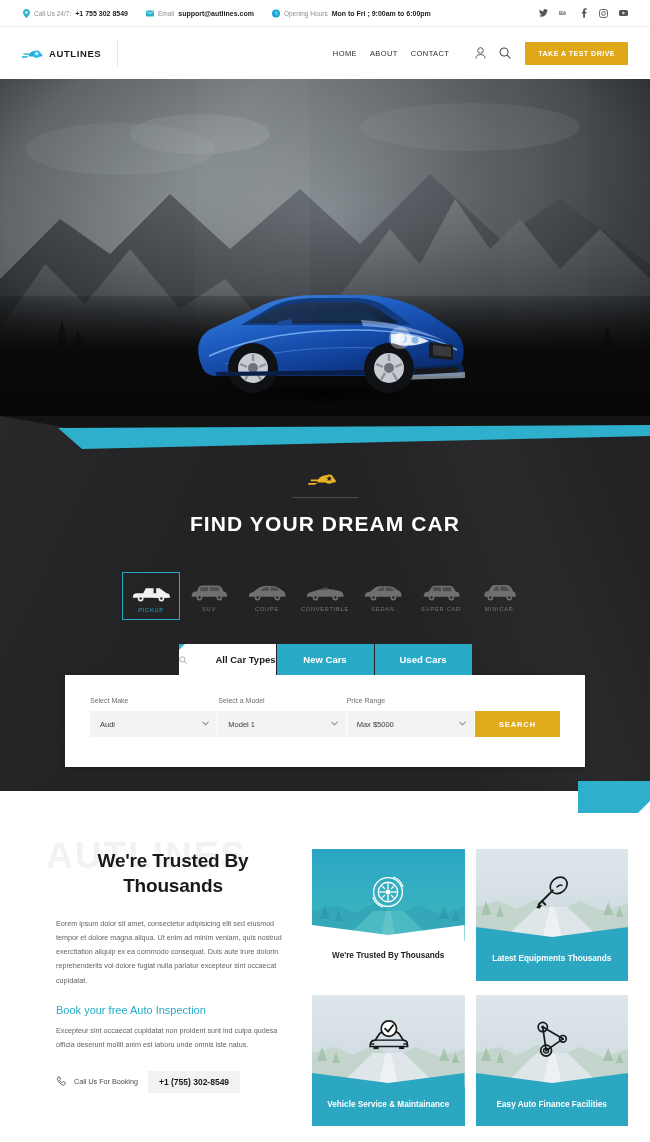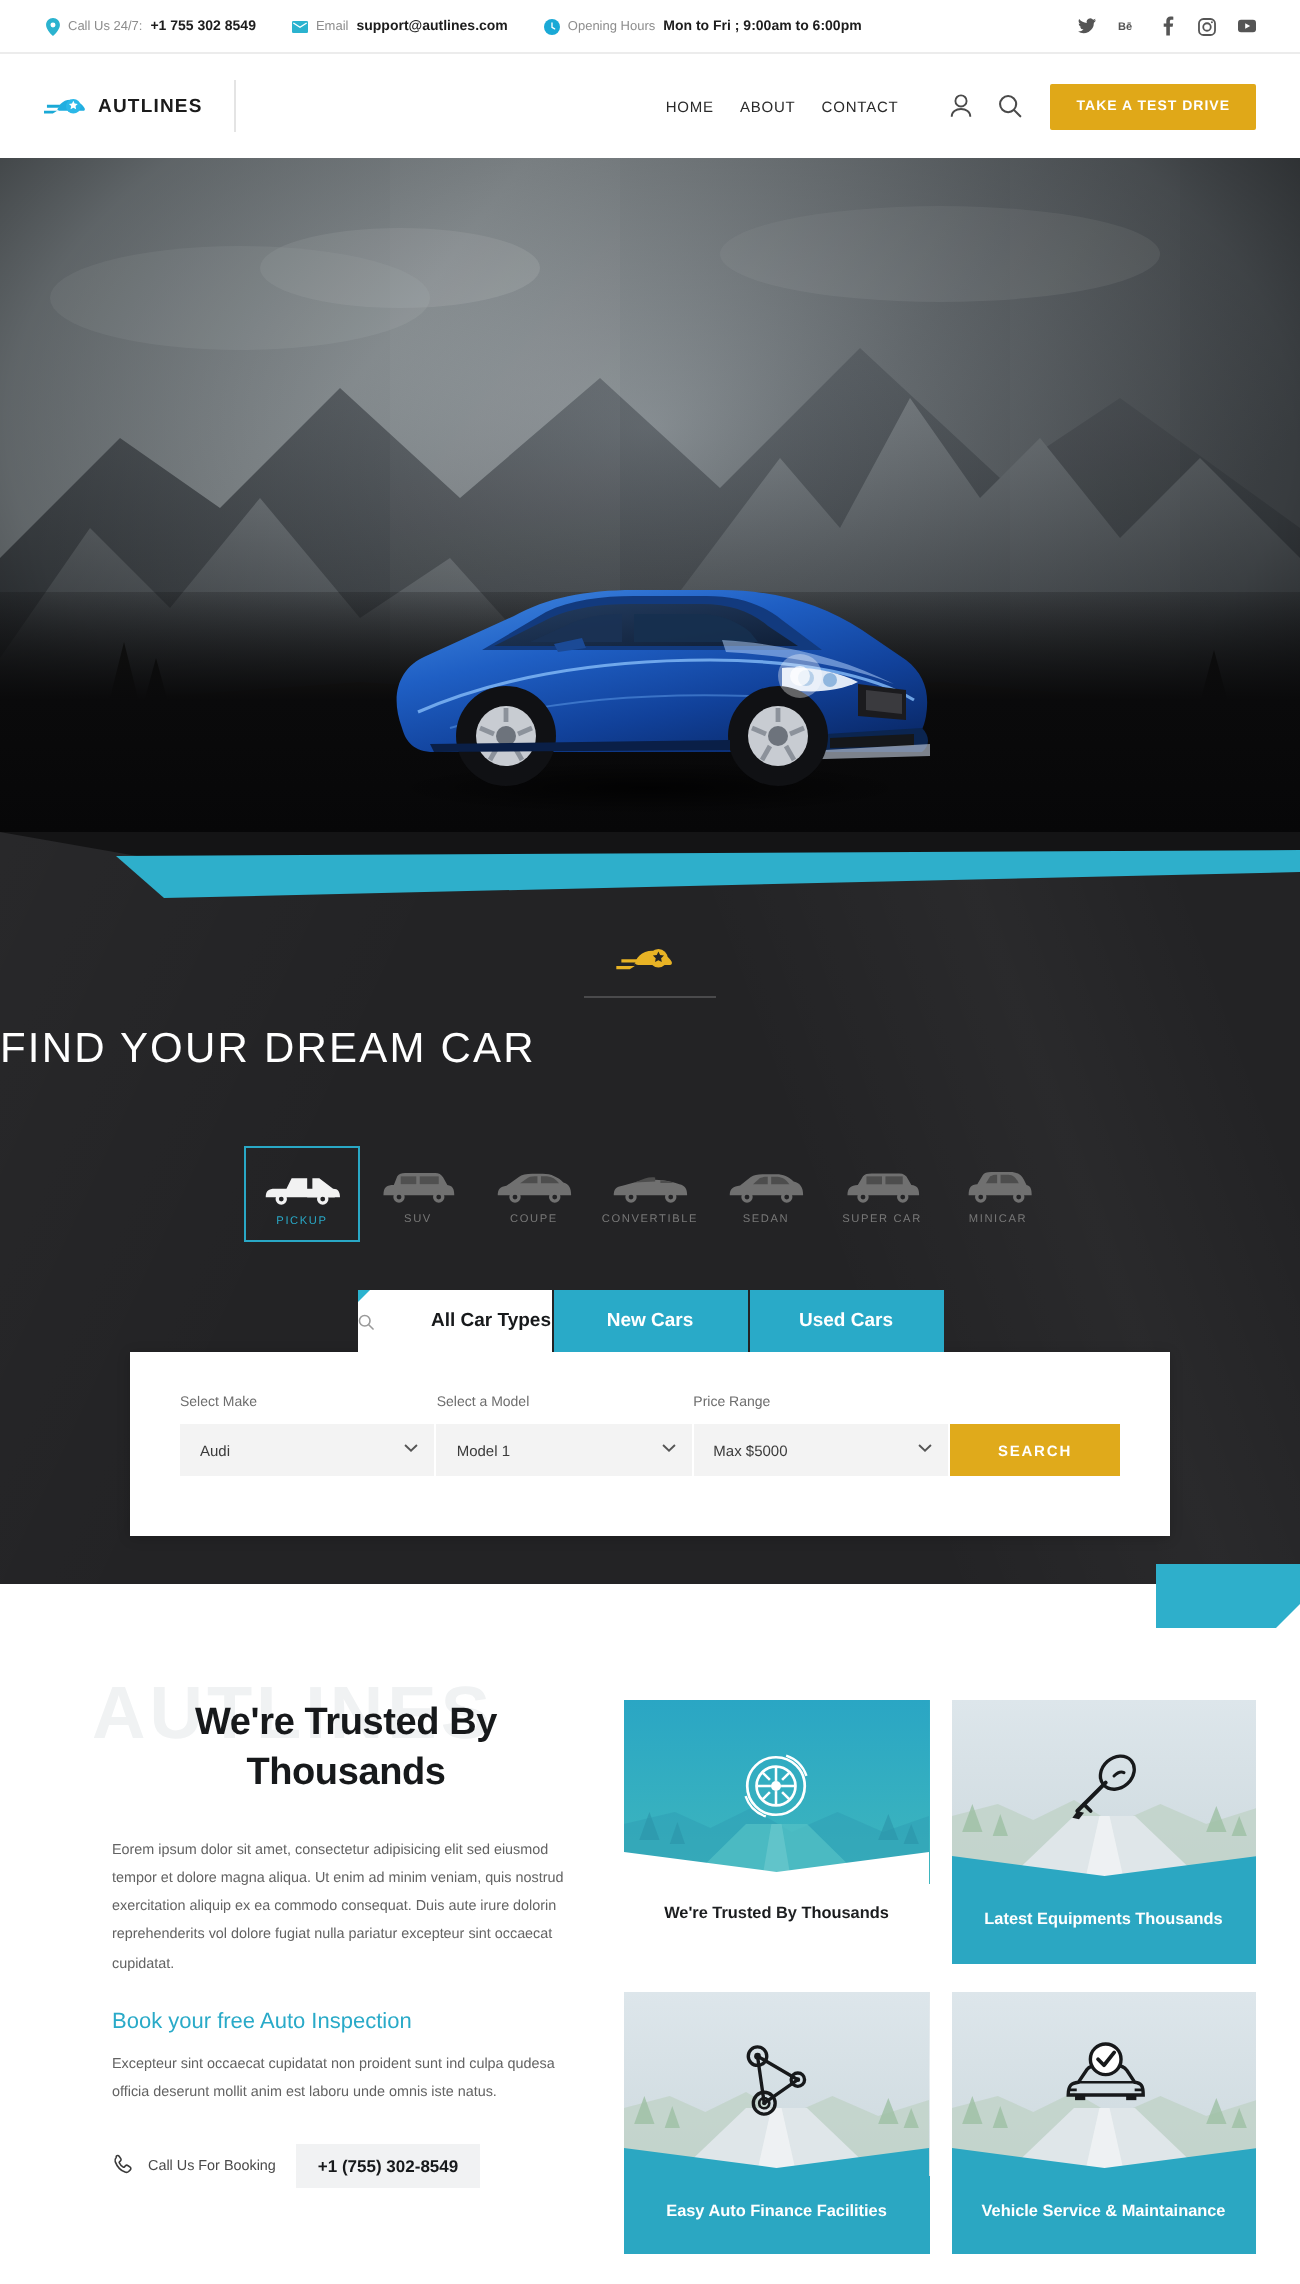--- a/index.html
+++ b/index.html
@@ -142,24 +142,25 @@
   .teal-band {
     position: absolute; top: 0; left: 0; width: 100%; height: 46px;
     overflow: hidden; pointer-events: none;
   }
   .teal-band svg { display: block; width: 100%; height: 100%; }
 
   .finder-badge { text-align: center; margin-bottom: 5px; }
   .finder-badge svg { display:inline-block; }
   .finder-rule { width: 66px; height: 1px; background: #4a4a4c; margin: 5px auto 0; }
   .finder-title {
+    text-align: center;
     color: #ffffff;
     font-size: 21px;
     letter-spacing: 1.1px;
-    font-weight: 400;
+    font-weight: 700;
     position: relative;
     z-index: 3;
     margin-top: 14px;
   }
   .finder-watermark {
     position: absolute;
     top: 520px;
     left: 0; right: 0;
     text-align: center;
     font-size: 40px;
@@ -941,65 +942,65 @@
         <span class="scene">
           <svg viewBox="0 0 120 92" preserveAspectRatio="none">
             <rect width="120" height="92" fill="url(#lsky)"></rect>
             <path d="M0 58 L18 52 L32 60 L48 50 L64 62 L82 52 L100 62 L120 54 L120 92 L0 92 Z" fill="#bfd2c6" opacity="0.75"></path>
             <path d="M4 66 l4 -14 l4 14 z M16 68 l3 -11 l3 11 z M100 66 l4 -13 l4 13 z M110 68 l3 -10 l3 10 z" fill="#9dbfa4" opacity="0.8"></path>
             <path d="M48 58 L72 58 L100 92 L20 92 Z" fill="#dfe6e9"></path>
             <path d="M58 58 L62 58 L68 92 L52 92 Z" fill="#f1f4f5" opacity="0.8"></path>
           </svg>
         </span>
         <span class="cico">
+          <svg width="46" height="38" viewBox="0 0 54 44">
+            <path d="M6 32 C6 26 8 25 12 24.5 L17 17 C18.5 15 20.5 14.5 24 14.5 L34 14.5 C37 14.5 39 15.6 40.5 17.6 L45 24.5 C49 25 50 26.5 50 32 Z" fill="none" stroke="#17191b" stroke-width="2"></path>
+            <path d="M12 24.5 L45 24.5" stroke="#17191b" stroke-width="1.6"></path>
+            <path d="M6 29 L11 29 M45 29 L50 29" stroke="#17191b" stroke-width="1.6"></path>
+            <rect x="10" y="32" width="6" height="3" fill="#17191b"></rect>
+            <rect x="40" y="32" width="6" height="3" fill="#17191b"></rect>
+            <circle cx="28" cy="11" r="9" fill="#ffffff" stroke="#17191b" stroke-width="2"></circle>
+            <path d="M23.5 11 L27 14.5 L33 7" fill="none" stroke="#17191b" stroke-width="2.2" stroke-linecap="round" stroke-linejoin="round"></path>
+          </svg>
+        </span>
+        <span class="clip-bottom">
+          <svg viewBox="0 0 120 16" preserveAspectRatio="none">
+              <path d="M0 2 L60 12 L120 2 L120 16 L0 16 Z" fill="#2ba7c2"></path>
+            </svg>
+        </span>
+      </div>
+      <div class="ctitle">Vehicle Service &amp; Maintainance</div>
+    </div>
+
+    <div class="card tealfoot row2">
+      <div class="cimg">
+        <span class="scene">
+          <svg viewBox="0 0 120 92" preserveAspectRatio="none">
+            <rect width="120" height="92" fill="url(#lsky)"></rect>
+            <path d="M0 58 L18 52 L32 60 L48 50 L64 62 L82 52 L100 62 L120 54 L120 92 L0 92 Z" fill="#bfd2c6" opacity="0.75"></path>
+            <path d="M4 66 l4 -14 l4 14 z M16 68 l3 -11 l3 11 z M100 66 l4 -13 l4 13 z M110 68 l3 -10 l3 10 z" fill="#9dbfa4" opacity="0.8"></path>
+            <path d="M48 58 L72 58 L100 92 L20 92 Z" fill="#dfe6e9"></path>
+            <path d="M58 58 L62 58 L68 92 L52 92 Z" fill="#f1f4f5" opacity="0.8"></path>
+          </svg>
+        </span>
+        <span class="cico">
           <svg width="42" height="42" viewBox="0 0 50 50">
             <path d="M14 12 L38 26 L18 40 Z" fill="none" stroke="#17191b" stroke-width="2" stroke-linejoin="round"></path>
             <circle cx="14" cy="12" r="5.5" fill="none" stroke="#17191b" stroke-width="2"></circle>
             <circle cx="14" cy="12" r="2" fill="#17191b"></circle>
             <circle cx="38" cy="26" r="4" fill="none" stroke="#17191b" stroke-width="2"></circle>
             <circle cx="38" cy="26" r="1.4" fill="#17191b"></circle>
             <circle cx="18" cy="40" r="6.5" fill="none" stroke="#17191b" stroke-width="2"></circle>
             <circle cx="18" cy="40" r="3" fill="none" stroke="#17191b" stroke-width="1.6"></circle>
             <circle cx="18" cy="40" r="1.2" fill="#17191b"></circle>
           </svg>
         </span>
         <span class="clip-bottom">
           <svg viewBox="0 0 120 16" preserveAspectRatio="none">
               <path d="M0 2 L60 12 L120 2 L120 16 L0 16 Z" fill="#2ba7c2"></path>
             </svg>
         </span>
       </div>
       <div class="ctitle">Easy Auto Finance Facilities</div>
     </div>
 
-    <div class="card tealfoot row2">
-      <div class="cimg">
-        <span class="scene">
-          <svg viewBox="0 0 120 92" preserveAspectRatio="none">
-            <rect width="120" height="92" fill="url(#lsky)"></rect>
-            <path d="M0 58 L18 52 L32 60 L48 50 L64 62 L82 52 L100 62 L120 54 L120 92 L0 92 Z" fill="#bfd2c6" opacity="0.75"></path>
-            <path d="M4 66 l4 -14 l4 14 z M16 68 l3 -11 l3 11 z M100 66 l4 -13 l4 13 z M110 68 l3 -10 l3 10 z" fill="#9dbfa4" opacity="0.8"></path>
-            <path d="M48 58 L72 58 L100 92 L20 92 Z" fill="#dfe6e9"></path>
-            <path d="M58 58 L62 58 L68 92 L52 92 Z" fill="#f1f4f5" opacity="0.8"></path>
-          </svg>
-        </span>
-        <span class="cico">
-          <svg width="46" height="38" viewBox="0 0 54 44">
-            <path d="M6 32 C6 26 8 25 12 24.5 L17 17 C18.5 15 20.5 14.5 24 14.5 L34 14.5 C37 14.5 39 15.6 40.5 17.6 L45 24.5 C49 25 50 26.5 50 32 Z" fill="none" stroke="#17191b" stroke-width="2"></path>
-            <path d="M12 24.5 L45 24.5" stroke="#17191b" stroke-width="1.6"></path>
-            <path d="M6 29 L11 29 M45 29 L50 29" stroke="#17191b" stroke-width="1.6"></path>
-            <rect x="10" y="32" width="6" height="3" fill="#17191b"></rect>
-            <rect x="40" y="32" width="6" height="3" fill="#17191b"></rect>
-            <circle cx="28" cy="11" r="9" fill="#ffffff" stroke="#17191b" stroke-width="2"></circle>
-            <path d="M23.5 11 L27 14.5 L33 7" fill="none" stroke="#17191b" stroke-width="2.2" stroke-linecap="round" stroke-linejoin="round"></path>
-          </svg>
-        </span>
-        <span class="clip-bottom">
-          <svg viewBox="0 0 120 16" preserveAspectRatio="none">
-              <path d="M0 2 L60 12 L120 2 L120 16 L0 16 Z" fill="#2ba7c2"></path>
-            </svg>
-        </span>
-      </div>
-      <div class="ctitle">Vehicle Service &amp; Maintainance</div>
-    </div>
-
   </div>
 </div>
 
 </body></html>

